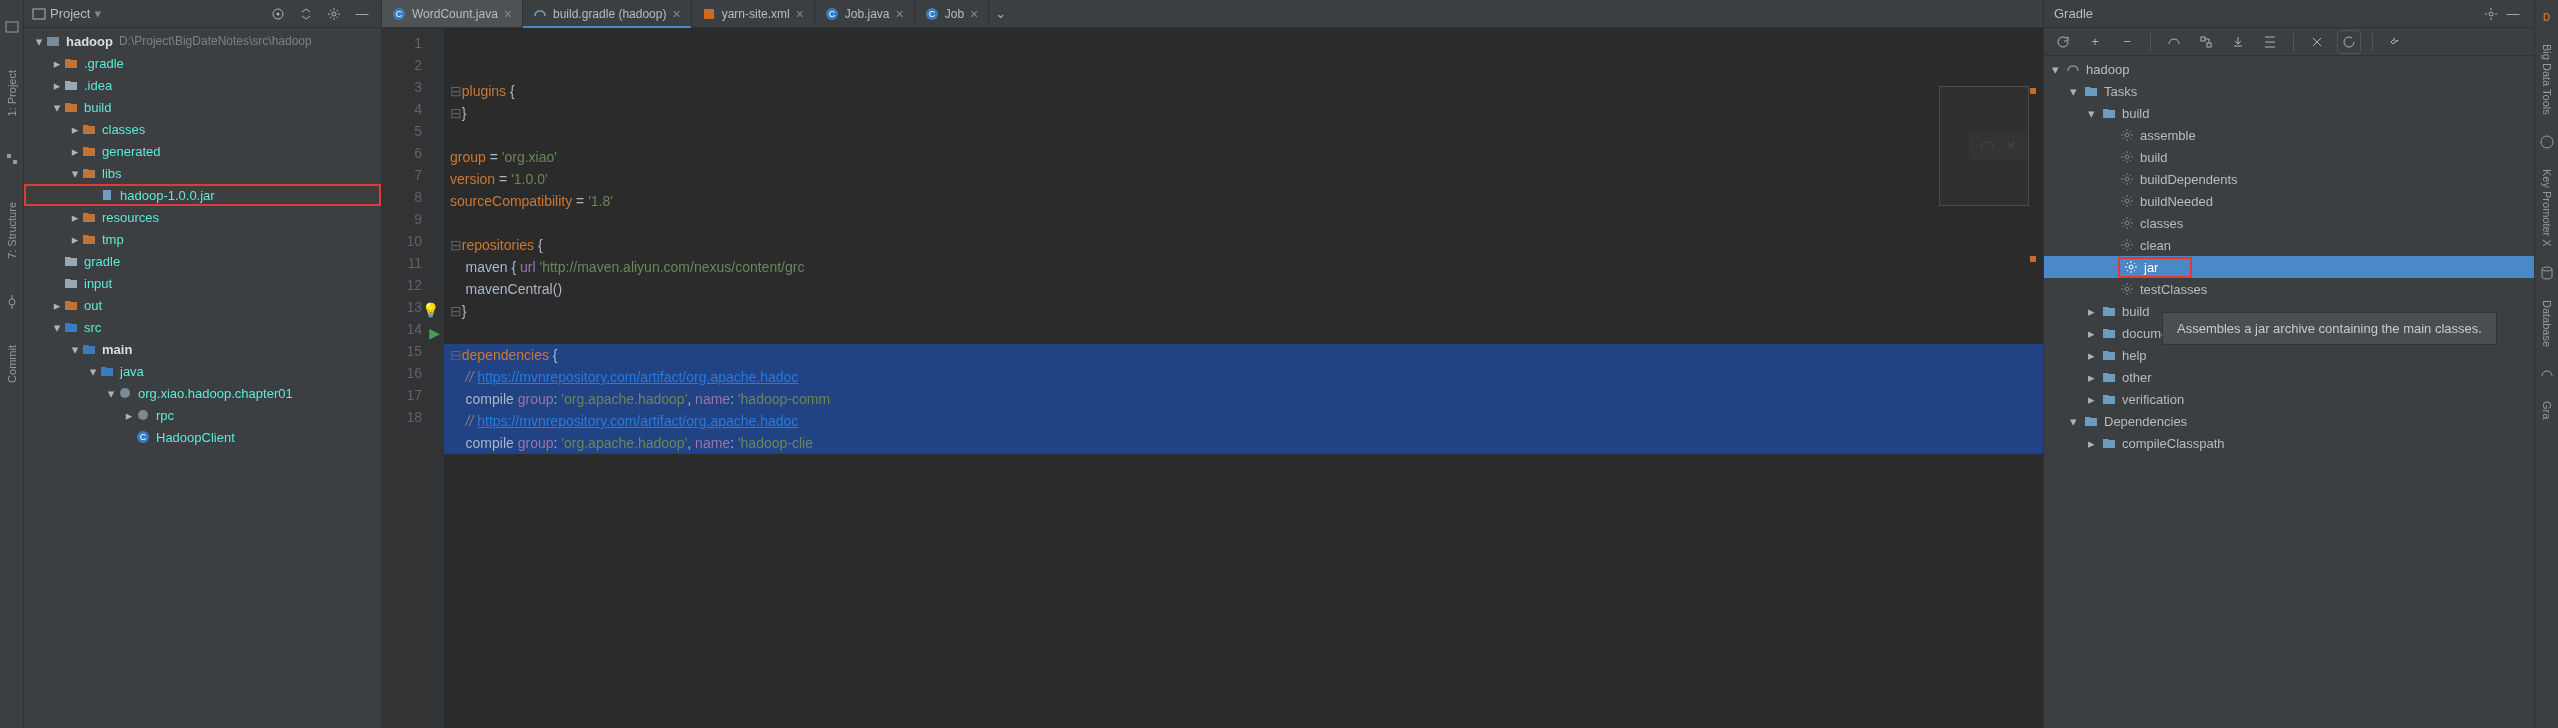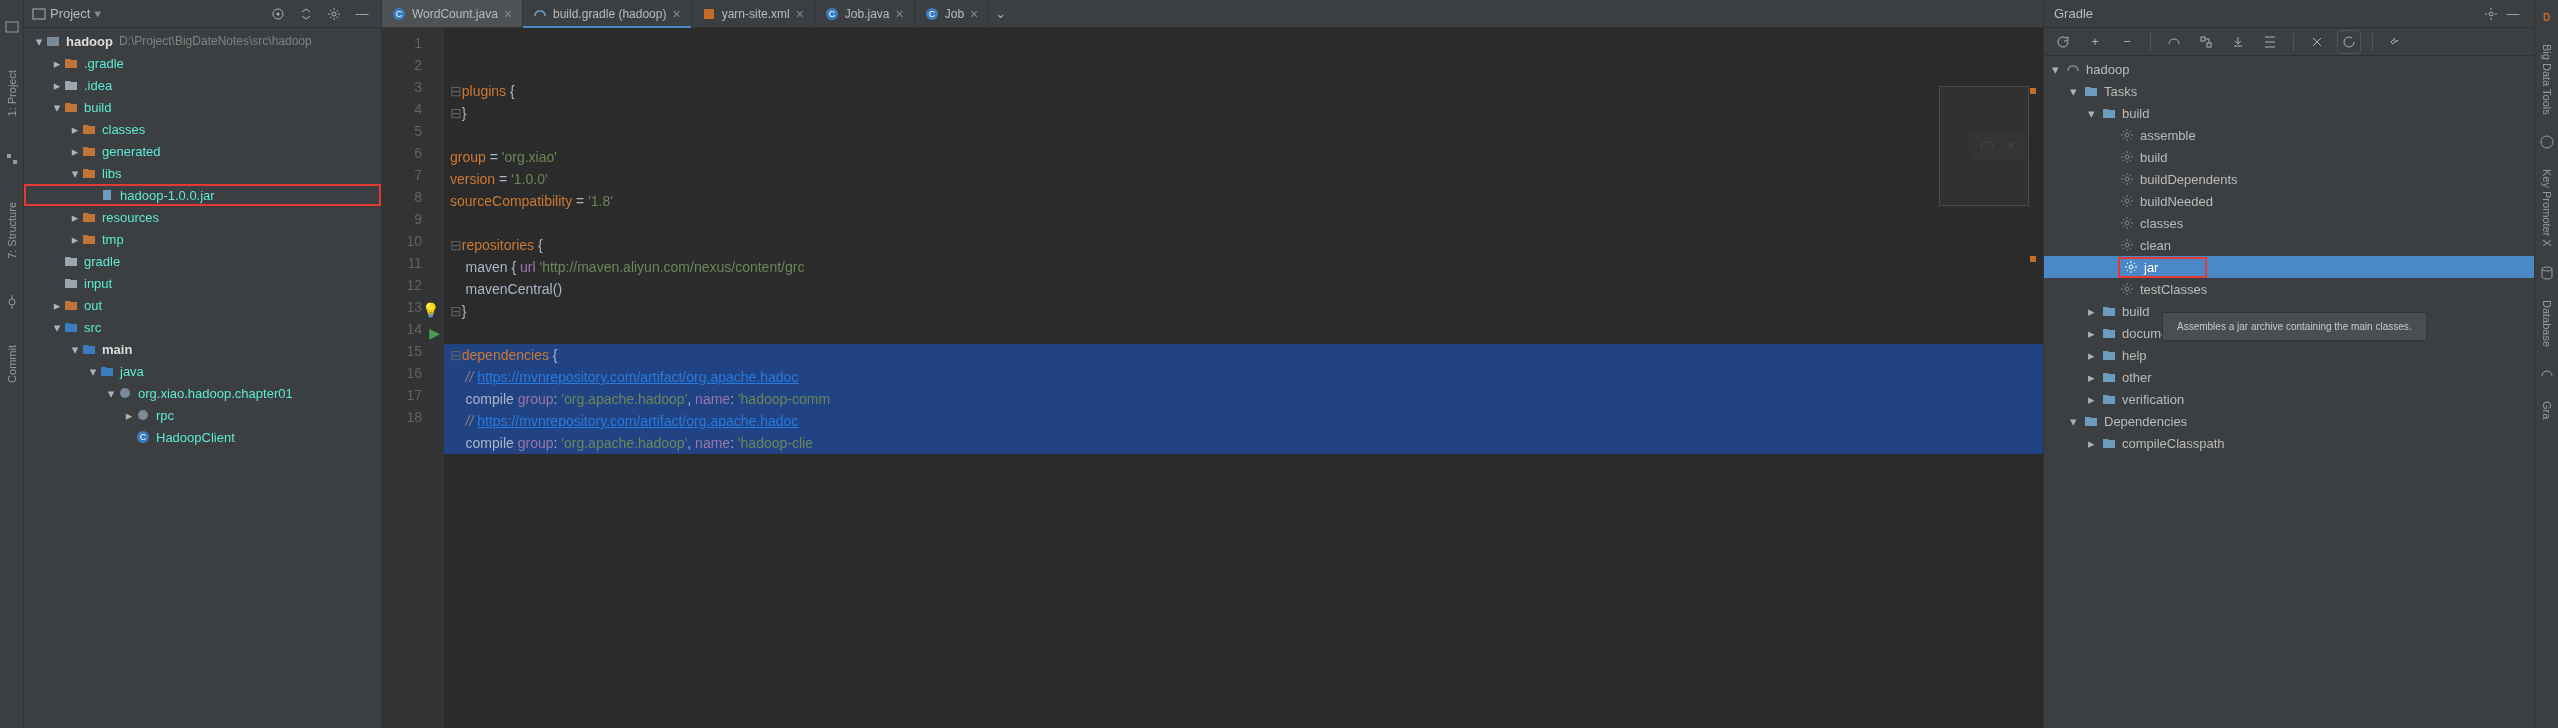--- a/index.html
+++ b/index.html
@@ -58,21 +58,21 @@
     .gradle-header { height: 28px; display: flex; align-items: center; padding: 0 10px; border-bottom: 1px solid #323232; }
     .gradle-header .spacer { flex: 1; }
     .gradle-toolbar { height: 28px; display: flex; align-items: center; padding: 0 8px; gap: 10px; border-bottom: 1px solid #323232; }
     .gradle-toolbar .sep { width: 1px; height: 18px; background: #555; margin: 0 2px; }
     .gradle-tree { flex: 1; padding-top: 2px; position: relative; }
     .gtree-row { height: 22px; display: flex; align-items: center; padding-left: 8px; cursor: pointer; white-space: nowrap; }
     .gtree-row.selected { background: #4a88c7; color: #fff; }
     .gtree-row .gear { width: 14px; height: 14px; margin-right: 6px; color: #7a8a99; flex-shrink: 0; }
     .gtree-row.selected .gear { color: #fff; }
     .jar-box { outline: 2px solid #e53935; }
-    .tooltip { position: absolute; left: 118px; top: 256px; background: #4b4e50; color: #c7cbd1; padding: 8px 14px; border: 1px solid #333; font-size: 10px; z-index: 5; }
+    .tooltip { position: absolute; left: 118px; top: 256px; background: #4b4e50; color: #c7cbd1; padding: 8px 14px; border: 1px solid #333; font-size: 13px; z-index: 5; }
     
     .right-stripe { width: 24px; background: #3c3f41; border-left: 1px solid #323232; display: flex; flex-direction: column; align-items: center; padding-top: 10px; gap: 20px; }
     .right-stripe .sq { width: 14px; height: 14px; display: flex; align-items: center; justify-content: center; font-weight: bold; font-size: 10px; }
     .right-stripe .vlabel { writing-mode: vertical-rl; font-size: 11px; color: #999; cursor: pointer; }
     
     svg { display: block; }
   </style>
 </head>
 <body>
 
@@ -517,21 +517,21 @@
         <span class="expander" style="width:14px;display:inline-block"></span>
         <svg class="gear" viewBox="0 0 14 14">
           <circle cx="7" cy="7" r="2" fill="none" stroke="currentColor"></circle>
           <path d="M7 1v2M7 11v2M1 7h2M11 7h2M3 3l1 1M10 10l1 1M11 3l-1 1M4 10l-1 1" stroke="currentColor"></path>
         </svg>
         <span>clean</span>
       </div>
       <div class="gtree-row selected">
         <span class="ind" style="width:54px"></span>
         <span class="expander" style="width:14px;display:inline-block"></span>
-        <span class="jar-box" style="display:inline-flex;align-items:center;padding:1px 47px 1px 4px">
+        <span class="jar-box" style="display:inline-flex;align-items:center;padding:1px 32px 1px 4px">
           <svg class="gear" viewBox="0 0 14 14">
             <circle cx="7" cy="7" r="2" fill="none" stroke="currentColor"></circle>
             <path d="M7 1v2M7 11v2M1 7h2M11 7h2M3 3l1 1M10 10l1 1M11 3l-1 1M4 10l-1 1" stroke="currentColor"></path>
           </svg>
           <span>jar</span>
         </span>
       </div>
       <div class="gtree-row">
         <span class="ind" style="width:54px"></span>
         <span class="expander" style="width:14px;display:inline-block"></span>

